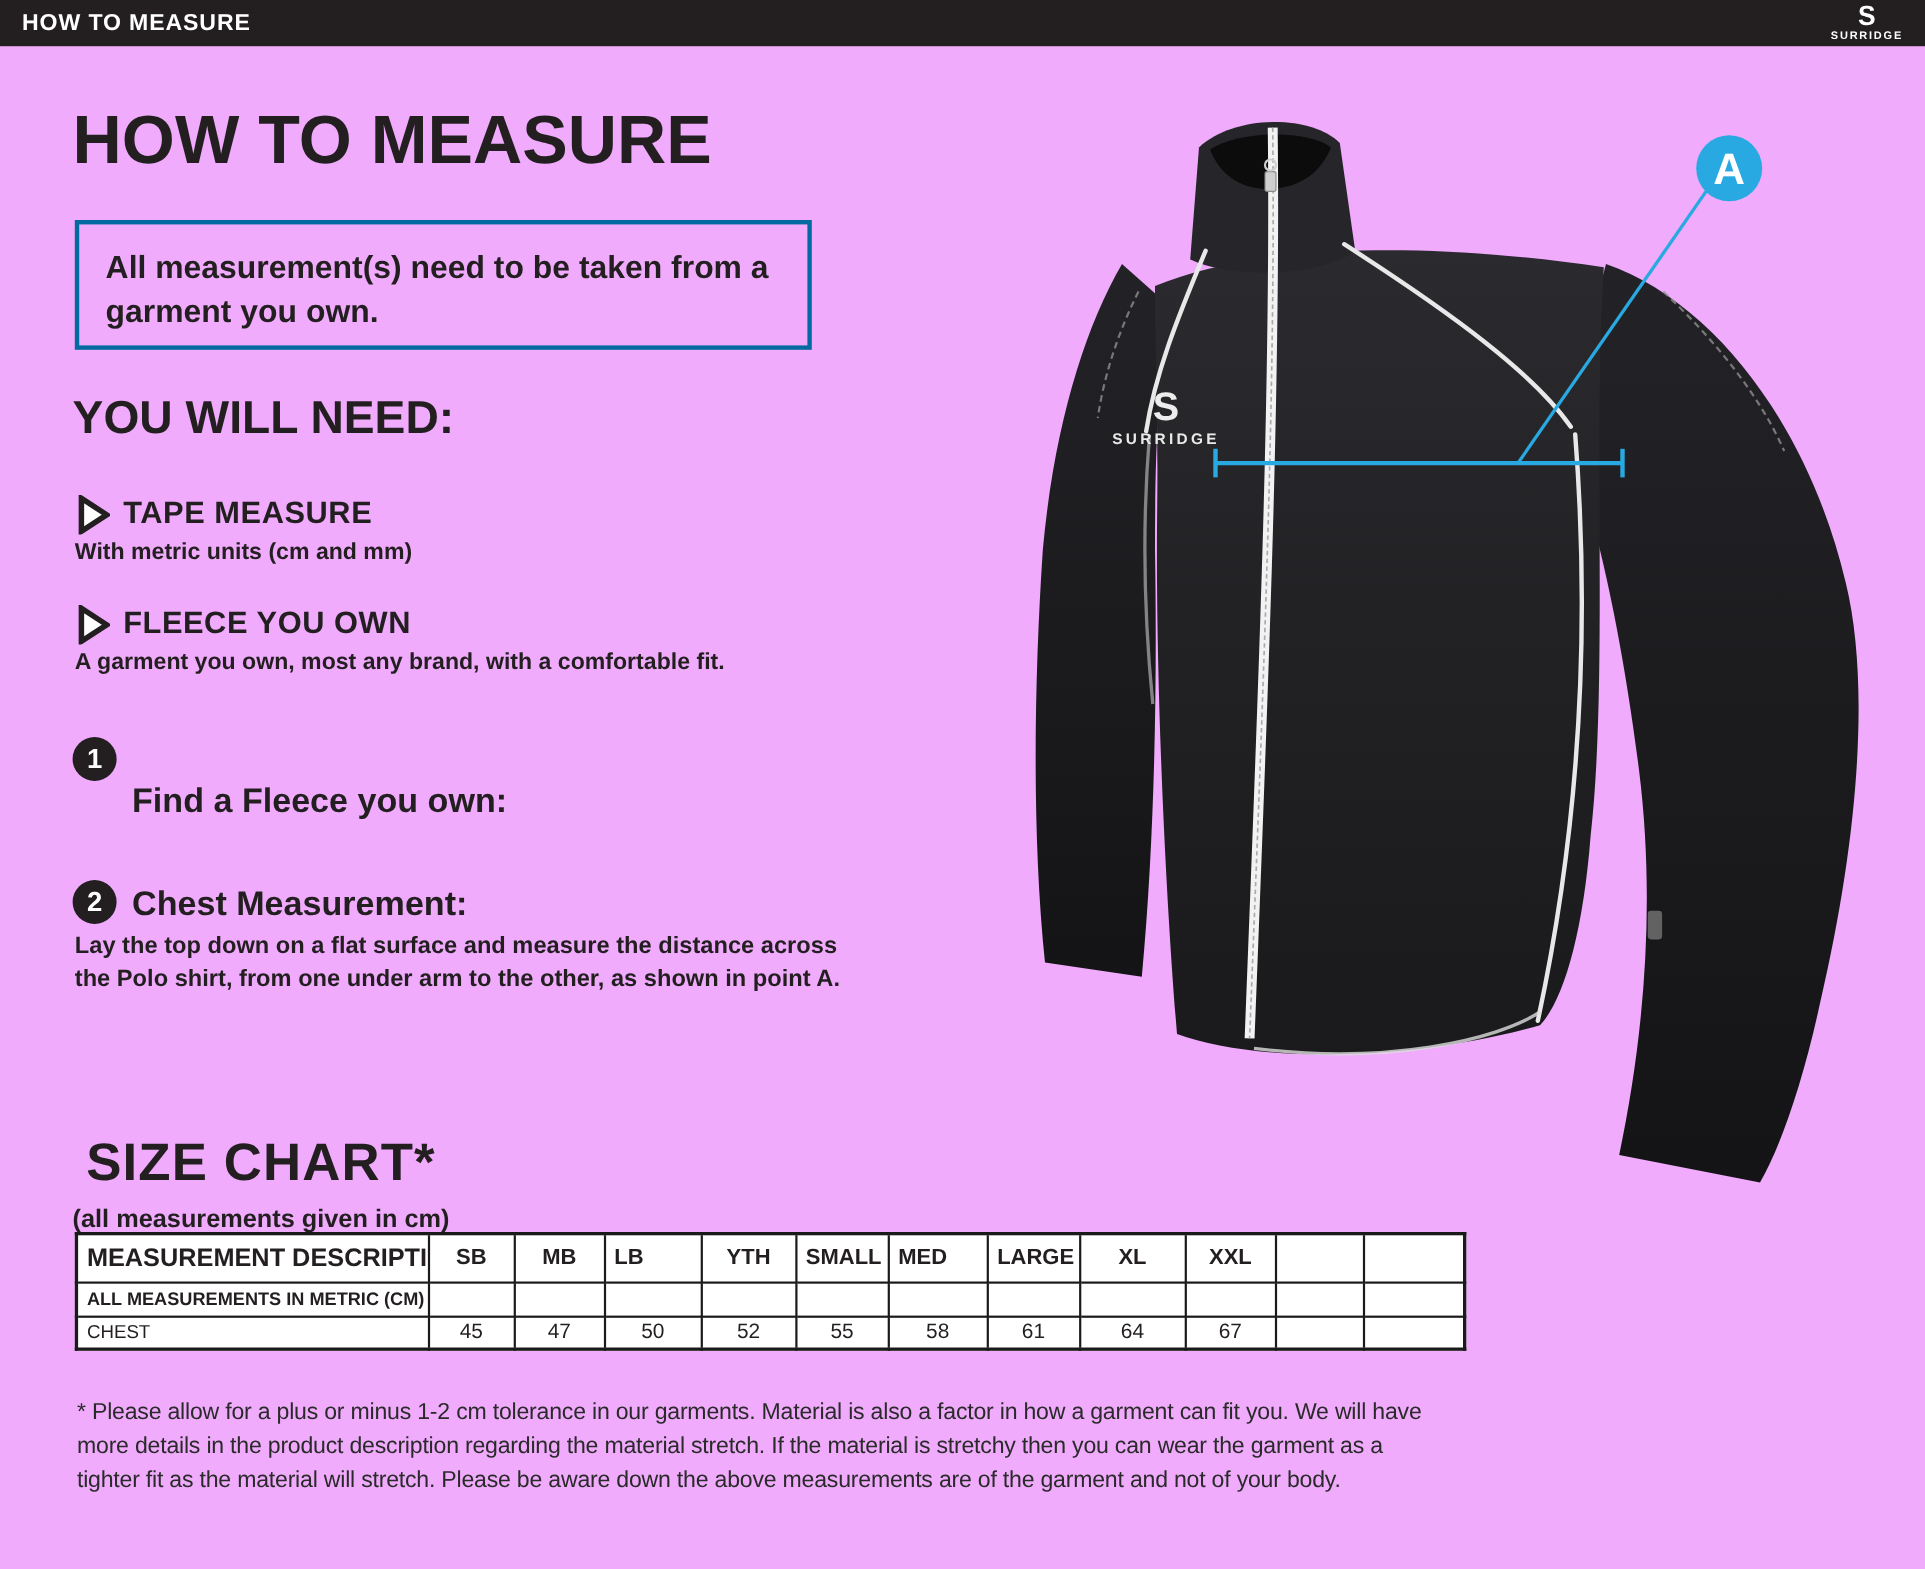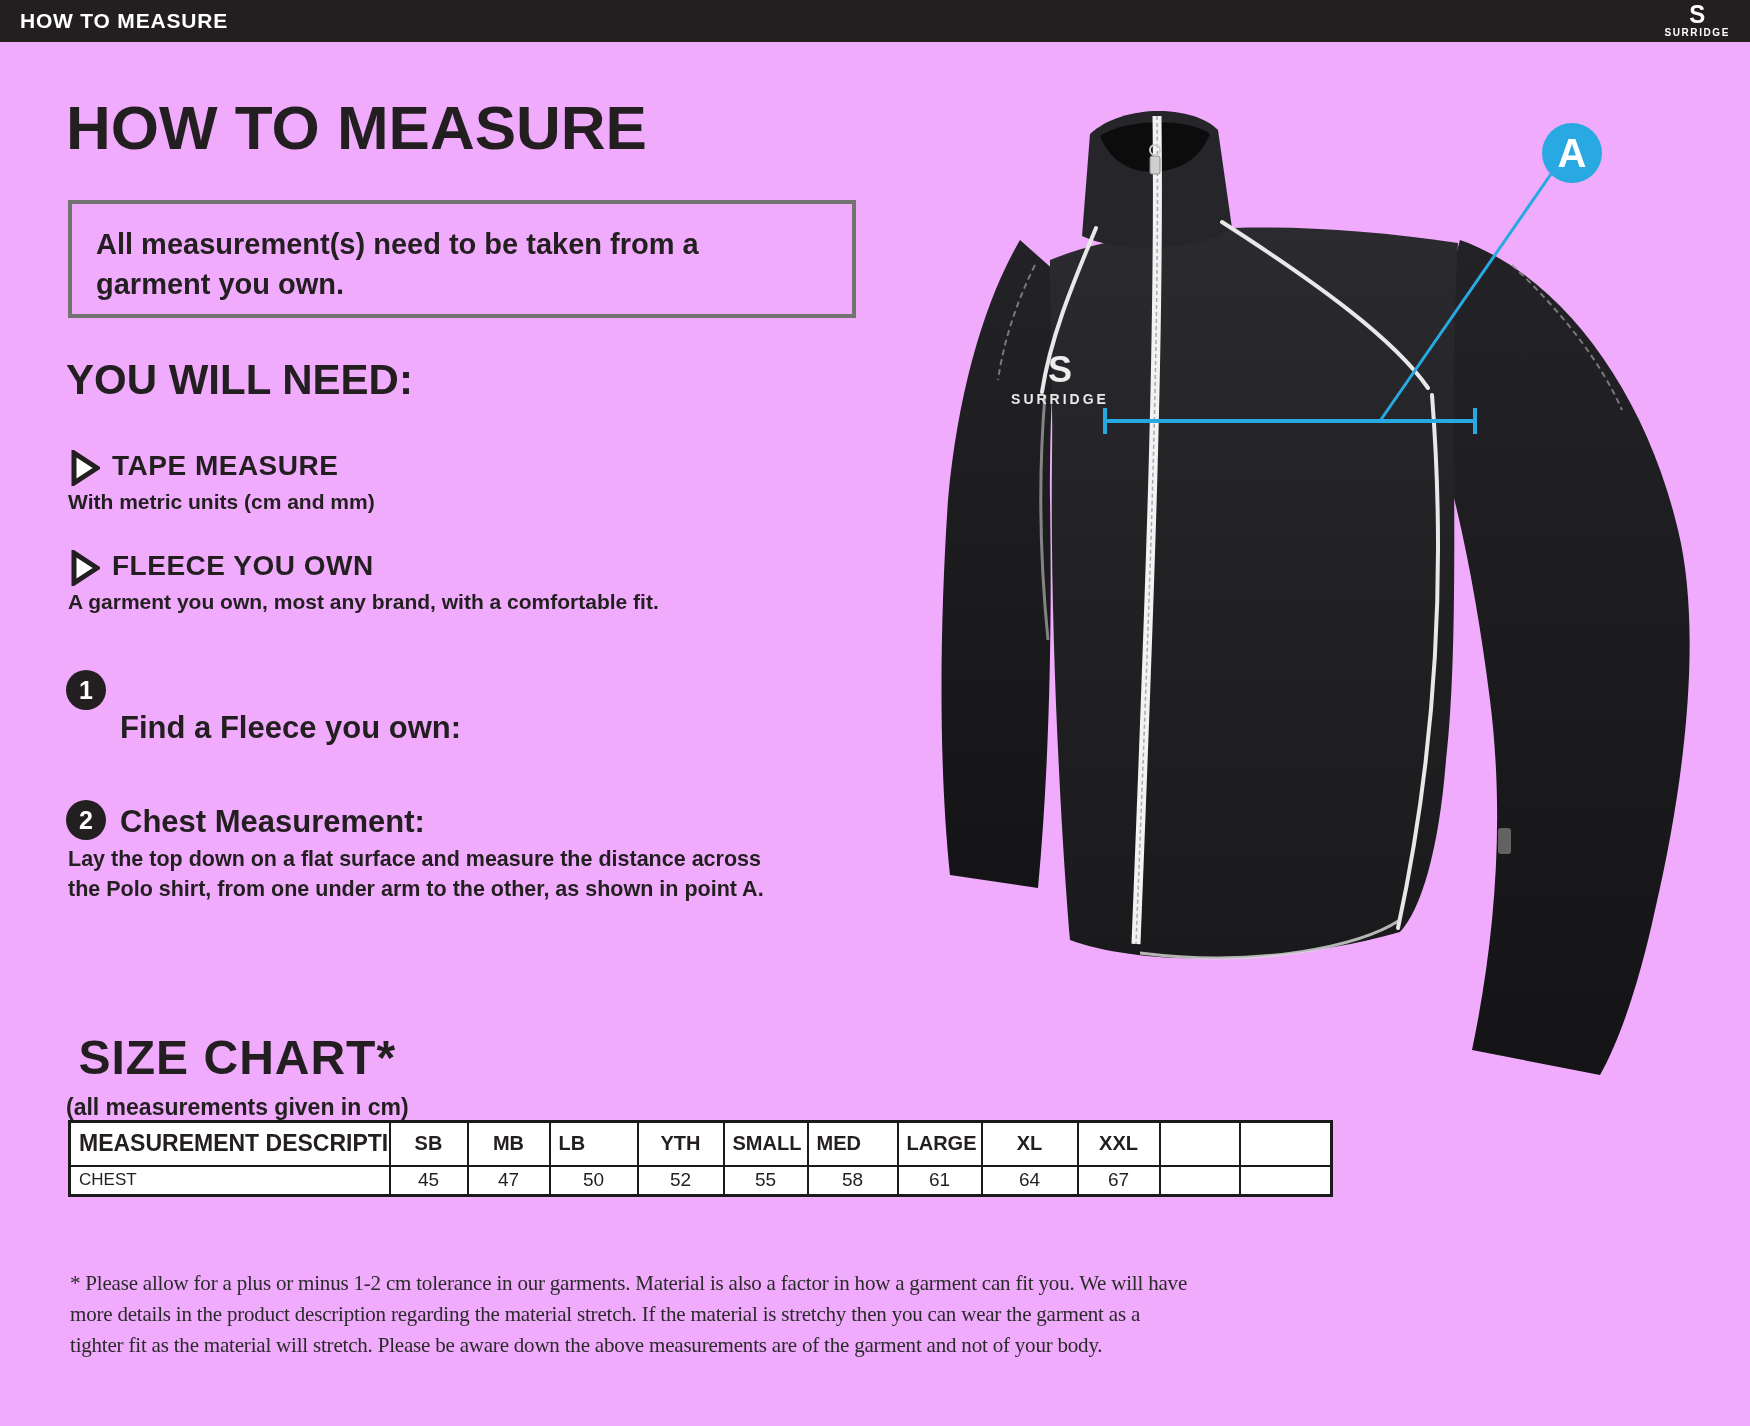--- a/index.html
+++ b/index.html
@@ -31,22 +31,22 @@
   .topbar-logo .mark { color: #ffffff; font-weight: bold; font-size: 24px; line-height: 0.9; transform: scaleY(1.05); }
   .topbar-logo .name { color: #ffffff; font-weight: bold; font-size: 10px; letter-spacing: 1.6px; margin-top: 2px; }
 
   
   .h1 {
     position: absolute; left: 66px; top: 92px;
     font-size: 62px; font-weight: bold; letter-spacing: 0px; color: #231f20;
   }
   .notice-box {
     position: absolute; left: 68px; top: 200px;
-    width: 788px; height: 118px;
-    border: 4px solid #737373;
+    width: 670px; height: 118px;
+    border: 4px solid #0369a1;
     padding: 20px 24px;
   }
   .notice-box .line { font-size: 29px; font-weight: bold; line-height: 40px; }
 
   .ywn-heading {
     position: absolute; left: 66px; top: 356px;
     font-size: 42px; font-weight: bold;
   }
 
   .need-item-label {
@@ -93,21 +93,20 @@
   .size-table th.desc  { font-size: 23px; font-weight: bold; text-align: left; }
   .size-table th.size  { font-size: 20px; font-weight: bold; text-align: center; }
   .size-table td.lab-b { font-size: 16.5px; font-weight: bold; text-align: left; }
   .size-table td.lab   { font-size: 17px; font-weight: normal; text-align: left; }
   .size-table td.val   { font-size: 19px; font-weight: normal; text-align: center; }
 
   .footnote {
     position: absolute; left: 70px; top: 1268px;
     font-size: 21px; line-height: 31px; color: #2a2a2a;
     letter-spacing: -0.2px;
-    font-family: Liberation Serif, serif;
   }
 
   
   .diagram { position: absolute; left: 900px; top: 60px; width: 850px; height: 1080px; }
 </style>
 </head>
 <body>
 
 <div id="page">
 
@@ -178,20 +177,34 @@
       <th class="size" style="text-align:left;">LB</th>
       <th class="size">YTH</th>
       <th class="size">SMALL</th>
       <th class="size" style="text-align:left;">MED</th>
       <th class="size">LARGE</th>
       <th class="size">XL</th>
       <th class="size">XXL</th>
       <th class="size"></th>
       <th class="size"></th>
     </tr>
+    <tr class="mid">
+      <td class="lab-b">ALL MEASUREMENTS IN METRIC (CM)</td>
+      <td class="val"></td>
+      <td class="val"></td>
+      <td class="val"></td>
+      <td class="val"></td>
+      <td class="val"></td>
+      <td class="val"></td>
+      <td class="val"></td>
+      <td class="val"></td>
+      <td class="val"></td>
+      <td class="val"></td>
+      <td class="val"></td>
+    </tr>
     <tr class="data">
       <td class="lab">CHEST</td>
       <td class="val">45</td>
       <td class="val">47</td>
       <td class="val">50</td>
       <td class="val">52</td>
       <td class="val">55</td>
       <td class="val">58</td>
       <td class="val">61</td>
       <td class="val">64</td>

